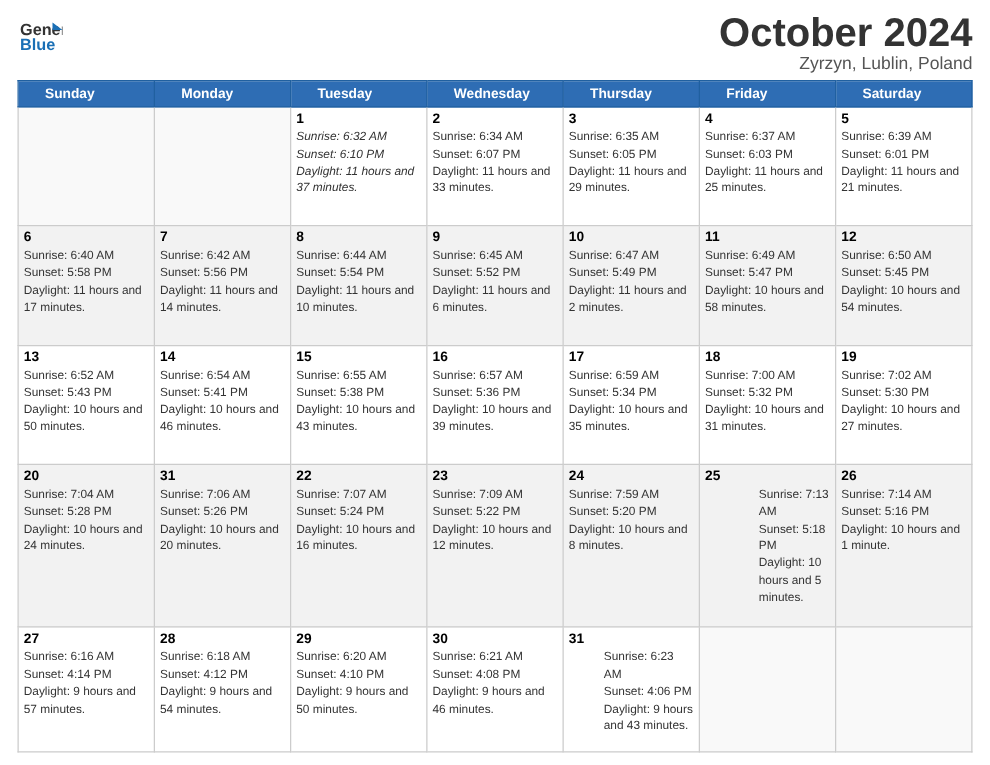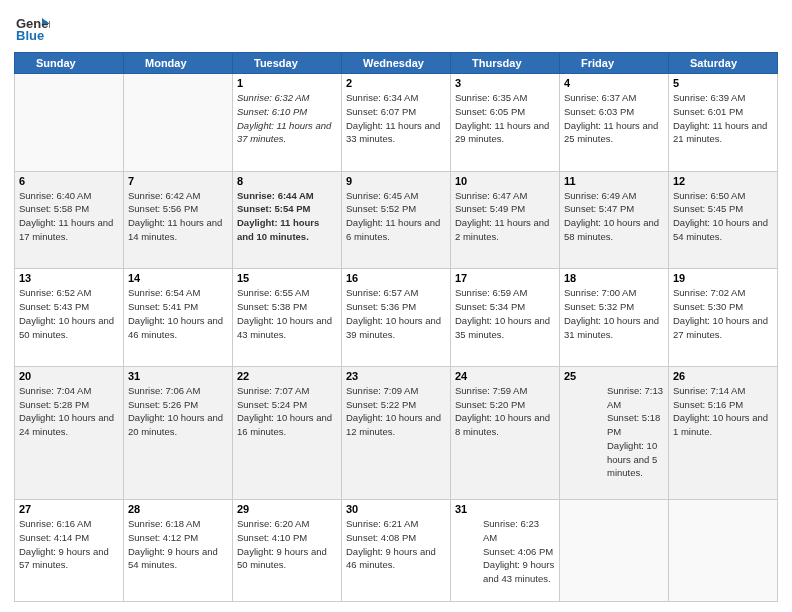--- a/index.html
+++ b/index.html
@@ -90,20 +90,22 @@
 <div class="page">
   <div class="header">
     <div class="logo">
       <svg class="logo-icon" viewBox="0 0 36 36">
         <text x="2" y="18" font-size="13" font-weight="bold" fill="#333">General</text>
         <text x="2" y="30" font-size="13" font-weight="bold" fill="#1a6fb5">Blue</text>
         <polygon points="28,8 36,14 28,14" fill="#1a6fb5"></polygon>
       </svg>
     </div>
     <div class="title-block">
+      <div class="month-title">October 2024</div>
+      <div class="subtitle">Zyrzyn, Lublin, Poland</div>
     </div>
   </div>
 
   <table class="calendar">
     <thead>
       <tr id="weekday-row">
       <th>Sunday</th>
           <th>Monday</th>
           <th>Tuesday</th>
           <th>Wednesday</th>
@@ -155,21 +157,21 @@
 Daylight: 11 hours and 17 minutes.</div>
           </td>
           <td>
             <span class="day-num">7</span>
             <div class="day-info" style="white-space: pre-line;">Sunrise: 6:42 AM
 Sunset: 5:56 PM
 Daylight: 11 hours and 14 minutes.</div>
           </td>
           <td>
             <span class="day-num">8</span>
-            <div class="day-info" style="white-space: pre-line; font-weight: bold;">Sunrise: 6:44 AM
+            <div class="day-info" style="white-space: pre-line;">Sunrise: 6:44 AM
 Sunset: 5:54 PM
 Daylight: 11 hours and 10 minutes.</div>
           </td>
           <td>
             <span class="day-num">9</span>
             <div class="day-info" style="white-space: pre-line;">Sunrise: 6:45 AM
 Sunset: 5:52 PM
 Daylight: 11 hours and 6 minutes.</div>
           </td>
           <td>

